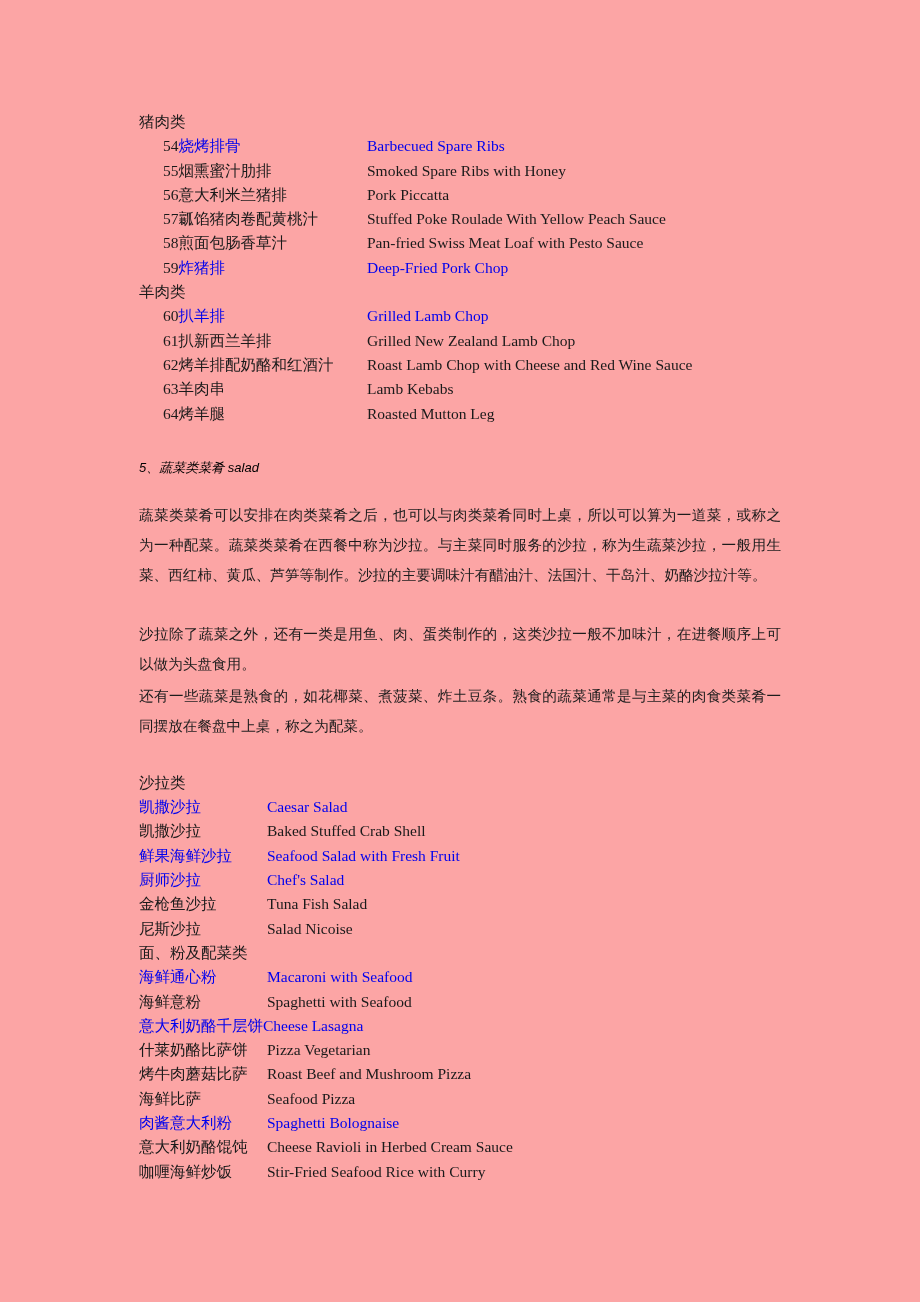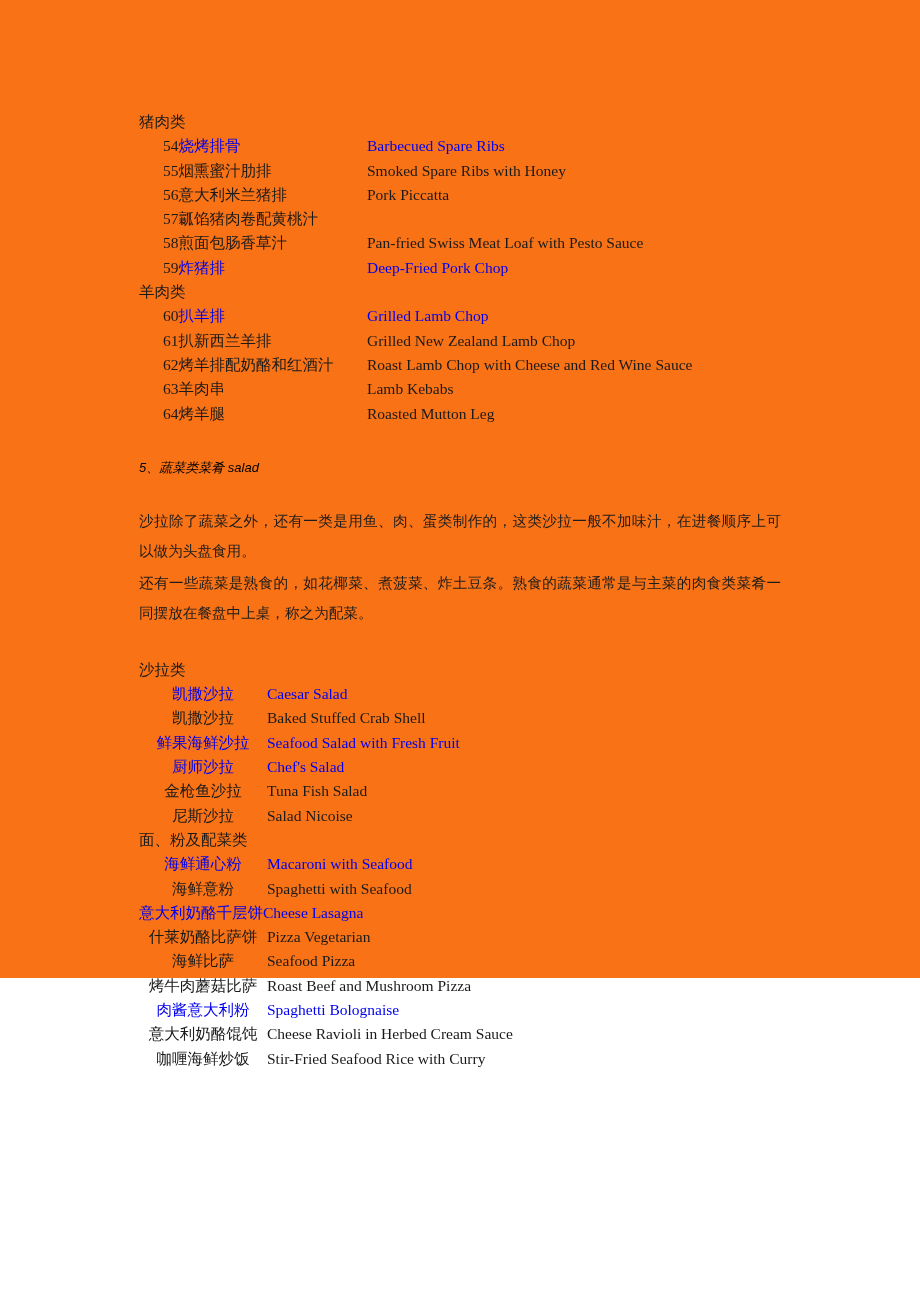--- a/index.html
+++ b/index.html
@@ -11,22 +11,22 @@
   body {
     width: 920px;
     height: 1302px;
     font-family: "Liberation Serif", "DejaVu Serif", serif;
     color: #000000;
     overflow: hidden;
   }
   .page {
     position: relative;
     width: 920px;
-    height: 978px;
-    background: #f97316;
+    height: 1302px;
+    background: #fca5a5;
   }
   .content {
     position: absolute;
     left: 139px;
     top: 110px;
     width: 660px;
   }
 
   
   .menu-block {
@@ -101,21 +101,21 @@
     white-space: nowrap;
   }
   .list-row .cn-cell {
     width: 128px;
     flex: 0 0 128px;
   }
   .list-row .cn-cell.wide {
     width: auto;
     flex: 0 0 auto;
   }
-  .list-row .cn { color: #1a1a1a; text-align: center; }
+  .list-row .cn { color: #1a1a1a; }
   .list-row .en { color: #1a1a1a; }
   .list-row.link .cn,
   .list-row.link .en { color: #0000ee; }
 </style>
 </head>
 <body>
 
 <div class="page">
   <div class="content">
 
@@ -141,20 +141,21 @@
               <span class="num">56</span>
               <span class="cn">意大利米兰猪排</span>
             </span>
             <span class="en">Pork Piccatta</span>
           </div>
           <div class="dish-row">
             <span class="cn-cell">
               <span class="num">57</span>
               <span class="cn">瓤馅猪肉卷配黄桃汁</span>
             </span>
+            <span class="en">Stuffed Poke Roulade With Yellow Peach Sauce</span>
           </div>
           <div class="dish-row">
             <span class="cn-cell">
               <span class="num">58</span>
               <span class="cn">煎面包肠香草汁</span>
             </span>
             <span class="en">Pan-fried Swiss Meat Loaf with Pesto Sauce</span>
           </div>
           <div class="dish-row link">
             <span class="cn-cell">
@@ -203,20 +204,21 @@
               <span class="cn">烤羊腿</span>
             </span>
             <span class="en">Roasted Mutton Leg</span>
           </div>
         </div>
     </div>
 
     <div class="section-heading">5、蔬菜类菜肴  salad</div>
 
     <div id="paragraphs">
+        <p class="para first" style="margin: 23px 0px 0px;">蔬菜类菜肴可以安排在肉类菜肴之后，也可以与肉类菜肴同时上桌，所以可以算为一道菜，或称之为一种配菜。蔬菜类菜肴在西餐中称为沙拉。与主菜同时服务的沙拉，称为生蔬菜沙拉，一般用生菜、西红柿、黄瓜、芦笋等制作。沙拉的主要调味汁有醋油汁、法国汁、干岛汁、奶酪沙拉汁等。</p>
         <p class="para" style="margin: 29px 0px 0px;">沙拉除了蔬菜之外，还有一类是用鱼、肉、蛋类制作的，这类沙拉一般不加味汁，在进餐顺序上可以做为头盘食用。</p>
         <p class="para" style="margin: 2px 0px 0px;">还有一些蔬菜是熟食的，如花椰菜、煮菠菜、炸土豆条。熟食的蔬菜通常是与主菜的肉食类菜肴一同摆放在餐盘中上桌，称之为配菜。</p>
       </div>
 
     <div class="list-block">
       <div class="cat-head">沙拉类</div>
       <div id="salad-rows">
           <div class="list-row link">
             <span class="cn-cell cn">凯撒沙拉</span>
             <span class="en">Caesar Salad</span>
@@ -254,27 +256,27 @@
           </div>
           <div class="list-row link">
             <span class="cn-cell cn wide">意大利奶酪千层饼</span>
             <span class="en">Cheese Lasagna</span>
           </div>
           <div class="list-row">
             <span class="cn-cell cn">什莱奶酪比萨饼</span>
             <span class="en">Pizza Vegetarian</span>
           </div>
           <div class="list-row">
+            <span class="cn-cell cn">烤牛肉蘑菇比萨</span>
+            <span class="en">Roast Beef and Mushroom Pizza</span>
+          </div>
+          <div class="list-row">
             <span class="cn-cell cn">海鲜比萨</span>
             <span class="en">Seafood Pizza</span>
           </div>
-          <div class="list-row">
-            <span class="cn-cell cn">烤牛肉蘑菇比萨</span>
-            <span class="en">Roast Beef and Mushroom Pizza</span>
-          </div>
           <div class="list-row link">
             <span class="cn-cell cn">肉酱意大利粉</span>
             <span class="en">Spaghetti Bolognaise</span>
           </div>
           <div class="list-row">
             <span class="cn-cell cn">意大利奶酪馄饨</span>
             <span class="en">Cheese Ravioli in Herbed Cream Sauce</span>
           </div>
           <div class="list-row">
             <span class="cn-cell cn">咖喱海鲜炒饭</span>

